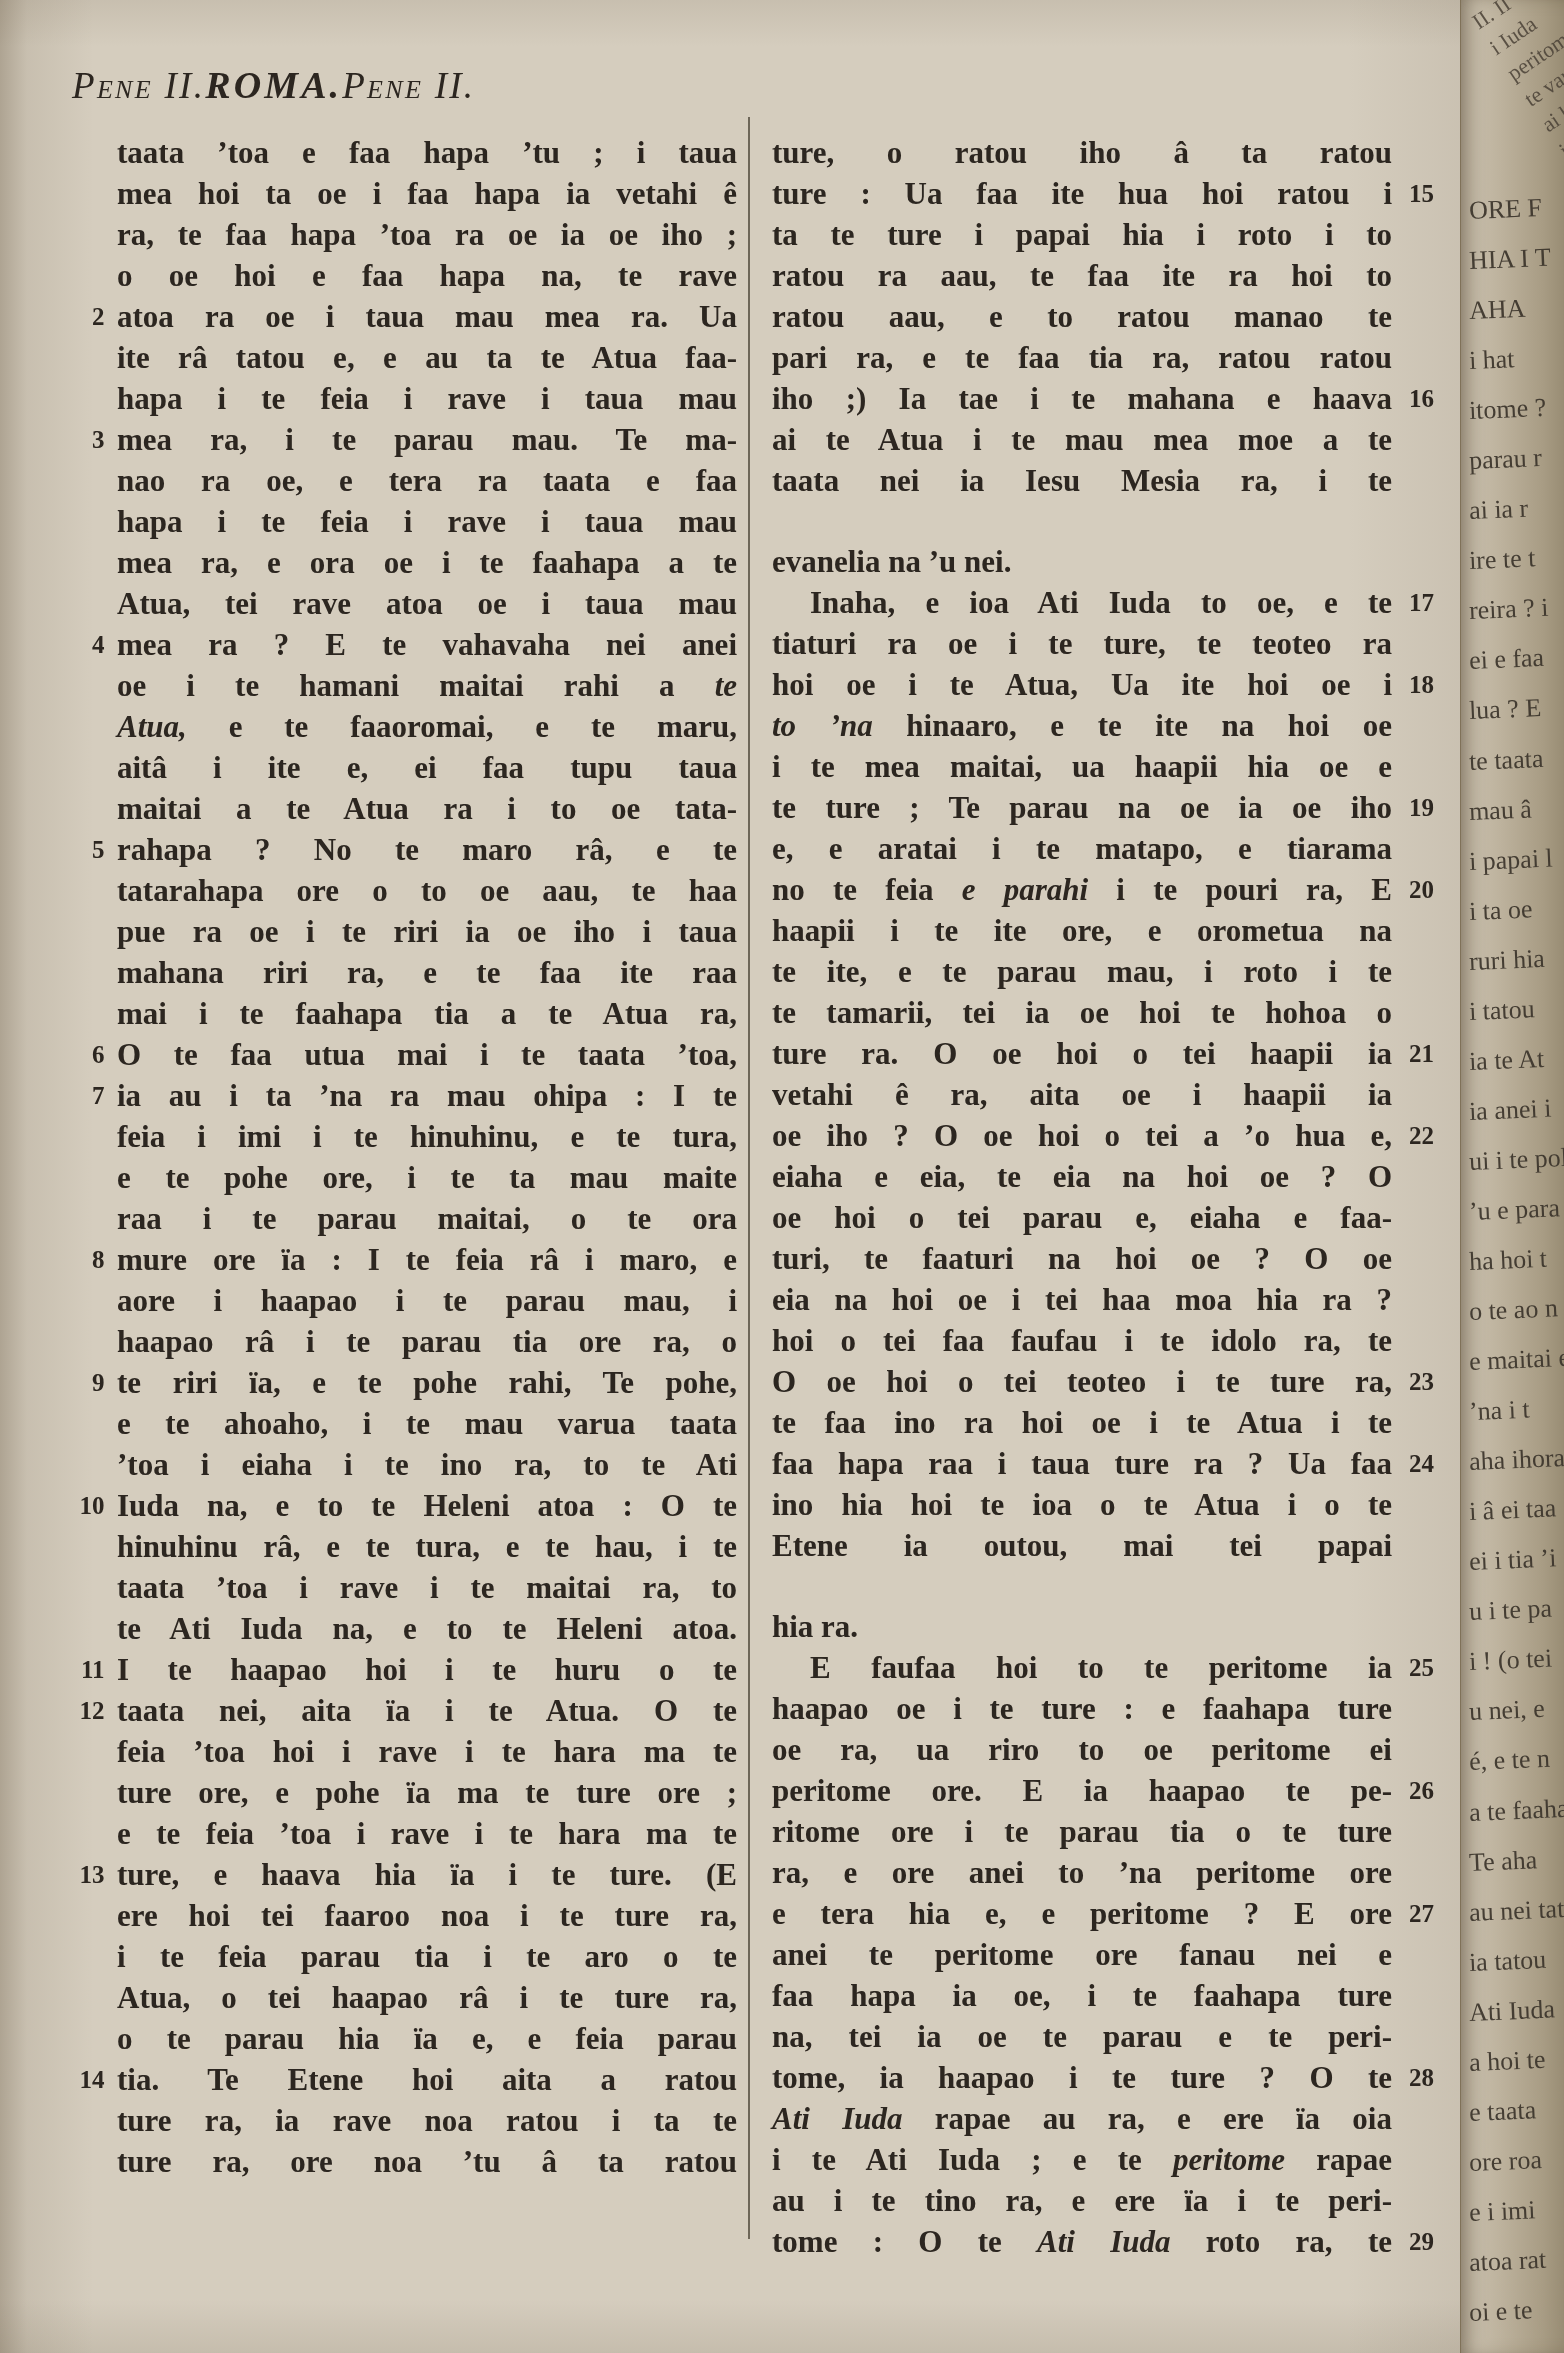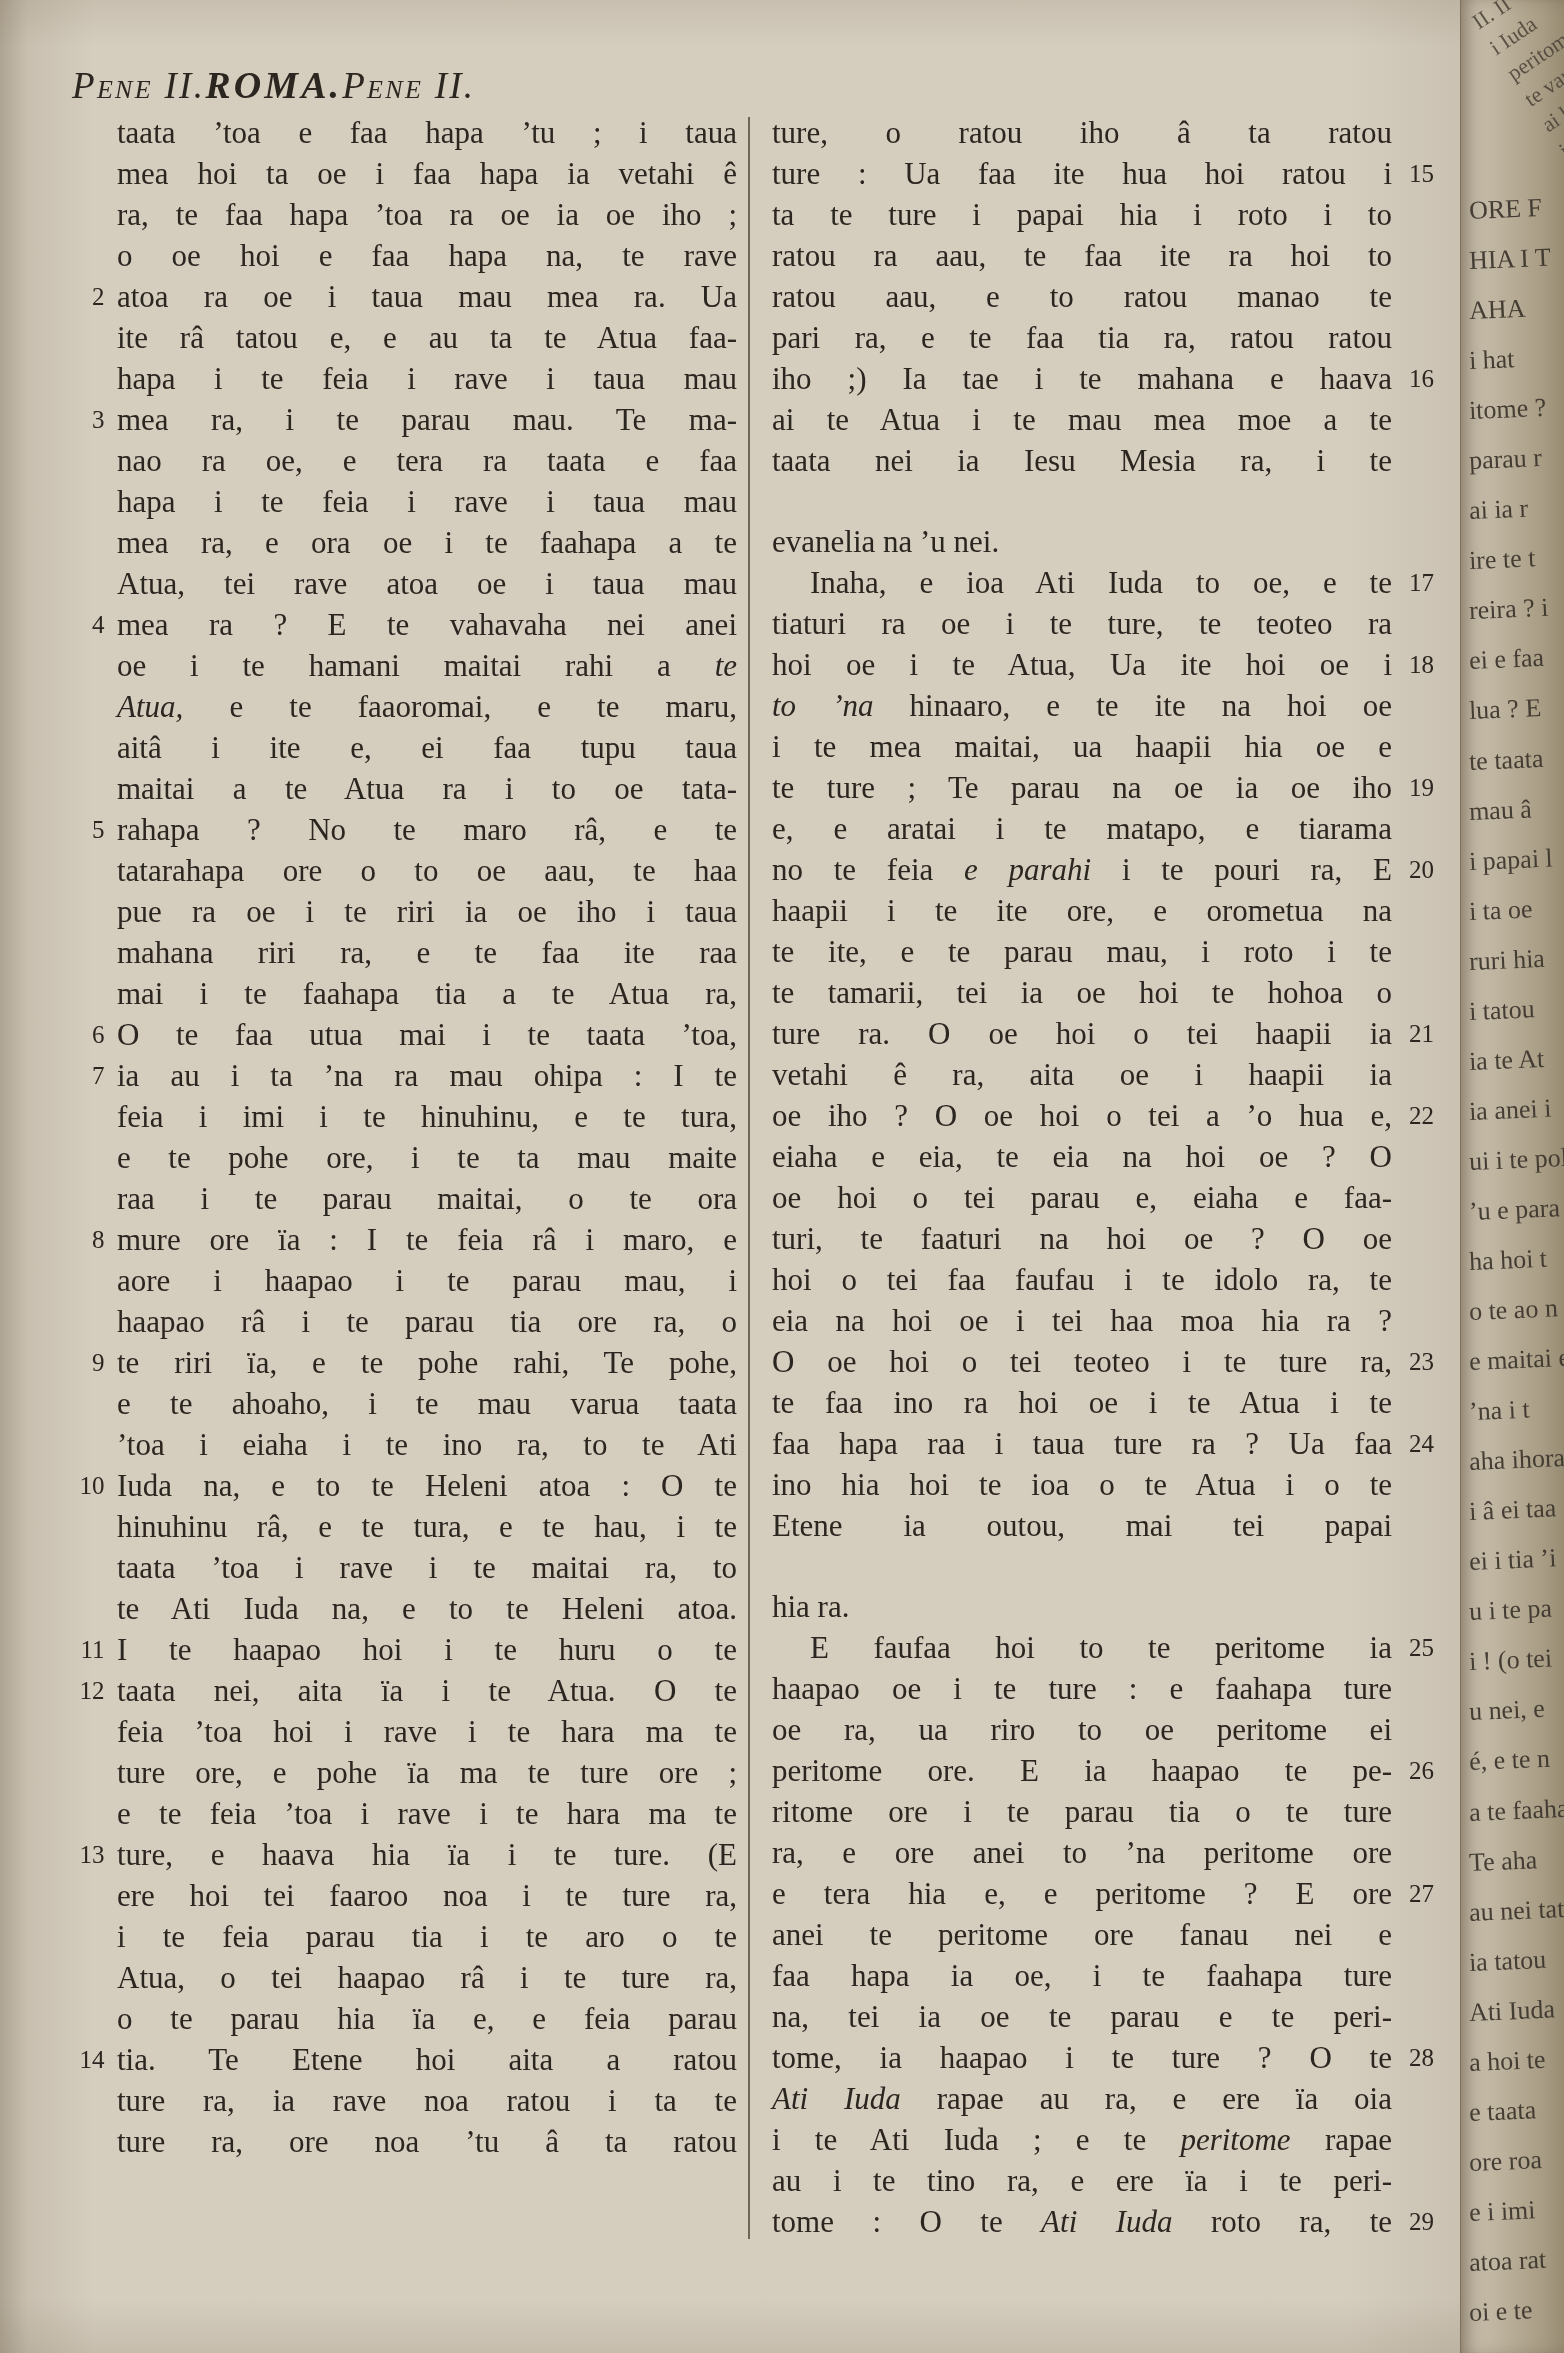--- a/index.html
+++ b/index.html
@@ -19,21 +19,21 @@
       #d5cdbe;
   }
   
   .header{
     position:absolute;top:63px;left:72px;width:1340px;
     display:flex;justify-content:flex-start;align-items:baseline;font-style:italic;
   }
   .h-side{font-variant:small-caps;font-size:37px;letter-spacing:2.3px;}
   .h-center{font-size:38px;font-weight:700;letter-spacing:3.1px;}
   
-  .col{position:absolute;top:112px;}
+  .col{position:absolute;top:132px;font-weight:bold;}
   .col-left{left:117px;width:620px;}
   .col-right{left:772px;width:620px;}
   .divider{
     position:absolute;left:748px;top:117px;width:1.6px;height:2122px;
     background:#4a4336;opacity:.75;
   }
   .line{position:relative;height:41px;line-height:41px;font-size:31px;}
   .ltext{display:block;text-align:justify;text-align-last:justify;}
   .line.end .ltext{text-align:left;text-align-last:left;margin-top:40px;}
   .line.indent .ltext{text-indent:38px;}
@@ -328,24 +328,24 @@
       <div class="line">
         <span class="ltext"><span>eiaha e eia, te eia na hoi oe ? O</span></span>
       </div>
       <div class="line">
         <span class="ltext"><span>oe hoi o tei parau e, eiaha e faa-</span></span>
       </div>
       <div class="line">
         <span class="ltext"><span>turi, te faaturi na hoi oe ? O oe</span></span>
       </div>
       <div class="line">
+        <span class="ltext"><span>eia na hoi oe i tei haa moa hia ra ?</span></span>
+      </div>
+      <div class="line">
         <span class="ltext"><span>hoi o tei faa faufau i te idolo ra, te</span></span>
-      </div>
-      <div class="line">
-        <span class="ltext"><span>eia na hoi oe i tei haa moa hia ra ?</span></span>
       </div>
       <div class="line">
         <span class="ltext"><span>O oe hoi o tei teoteo i te ture ra,</span></span>
         <span class="vnum">23</span>
       </div>
       <div class="line">
         <span class="ltext"><span>te faa ino ra hoi oe i te Atua i te</span></span>
       </div>
       <div class="line">
         <span class="ltext"><span>faa hapa raa i taua ture ra ? Ua faa</span></span>

